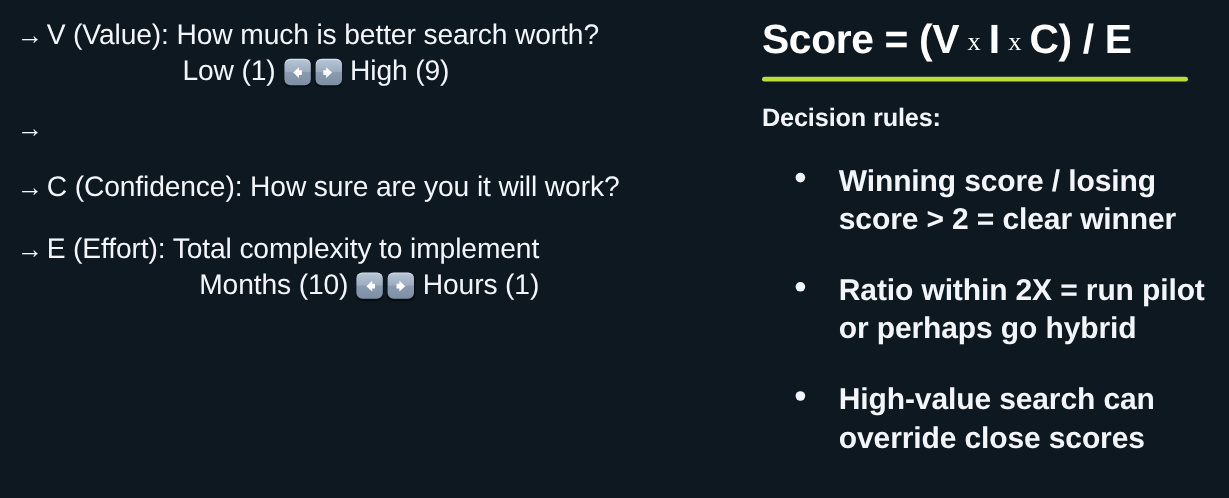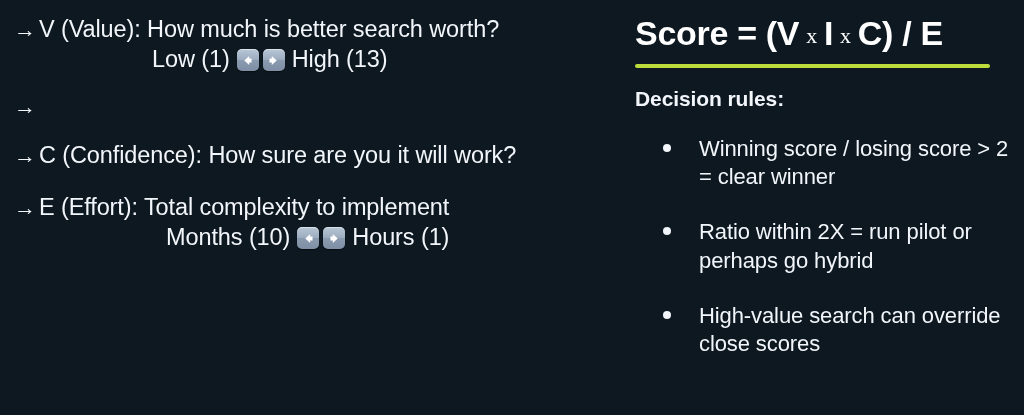--- a/index.html
+++ b/index.html
@@ -133,22 +133,22 @@
   #rules-list {
     list-style: none;
     margin: 0;
     padding: 24px 0 0 28px;
   }
   .rule-item {
     position: relative;
     padding-left: 36px;
     margin-bottom: 27px;
     color: #f2f6fa;
-    font-size: 22px;
-    font-weight: 400;
+    font-size: 25px;
+    font-weight: 700;
     line-height: 1.28;
     letter-spacing: -0.1px;
     max-width: 330px;
   }
   .rule-bullet {
     position: absolute;
     left: 0;
     top: 9px;
     width: 8px;
     height: 8px;
@@ -175,21 +175,21 @@
             <svg width="15" height="15" viewBox="0 0 16 16">
                 <path d="M9.8 3.2 L4.6 8 L9.8 12.8 L9.8 10.1 L12.3 10.1 L12.3 5.9 L9.8 5.9 Z" fill="#ffffff"></path>
               </svg>
           </span>
           <span class="emoji-arrow">
             <svg width="15" height="15" viewBox="0 0 16 16">
                 <path d="M6.2 3.2 L11.4 8 L6.2 12.8 L6.2 10.1 L3.7 10.1 L3.7 5.9 L6.2 5.9 Z" fill="#ffffff"></path>
               </svg>
           </span>
         </span>
-        <span class="scale-high">High (13)</span>
+        <span class="scale-high">High (9)</span>
       </div>
     </div>
 
     <div class="criterion">
       <div class="crit-head">
         <span class="arrow-glyph">→</span>
       </div>
     </div>
 
     <div class="criterion">

